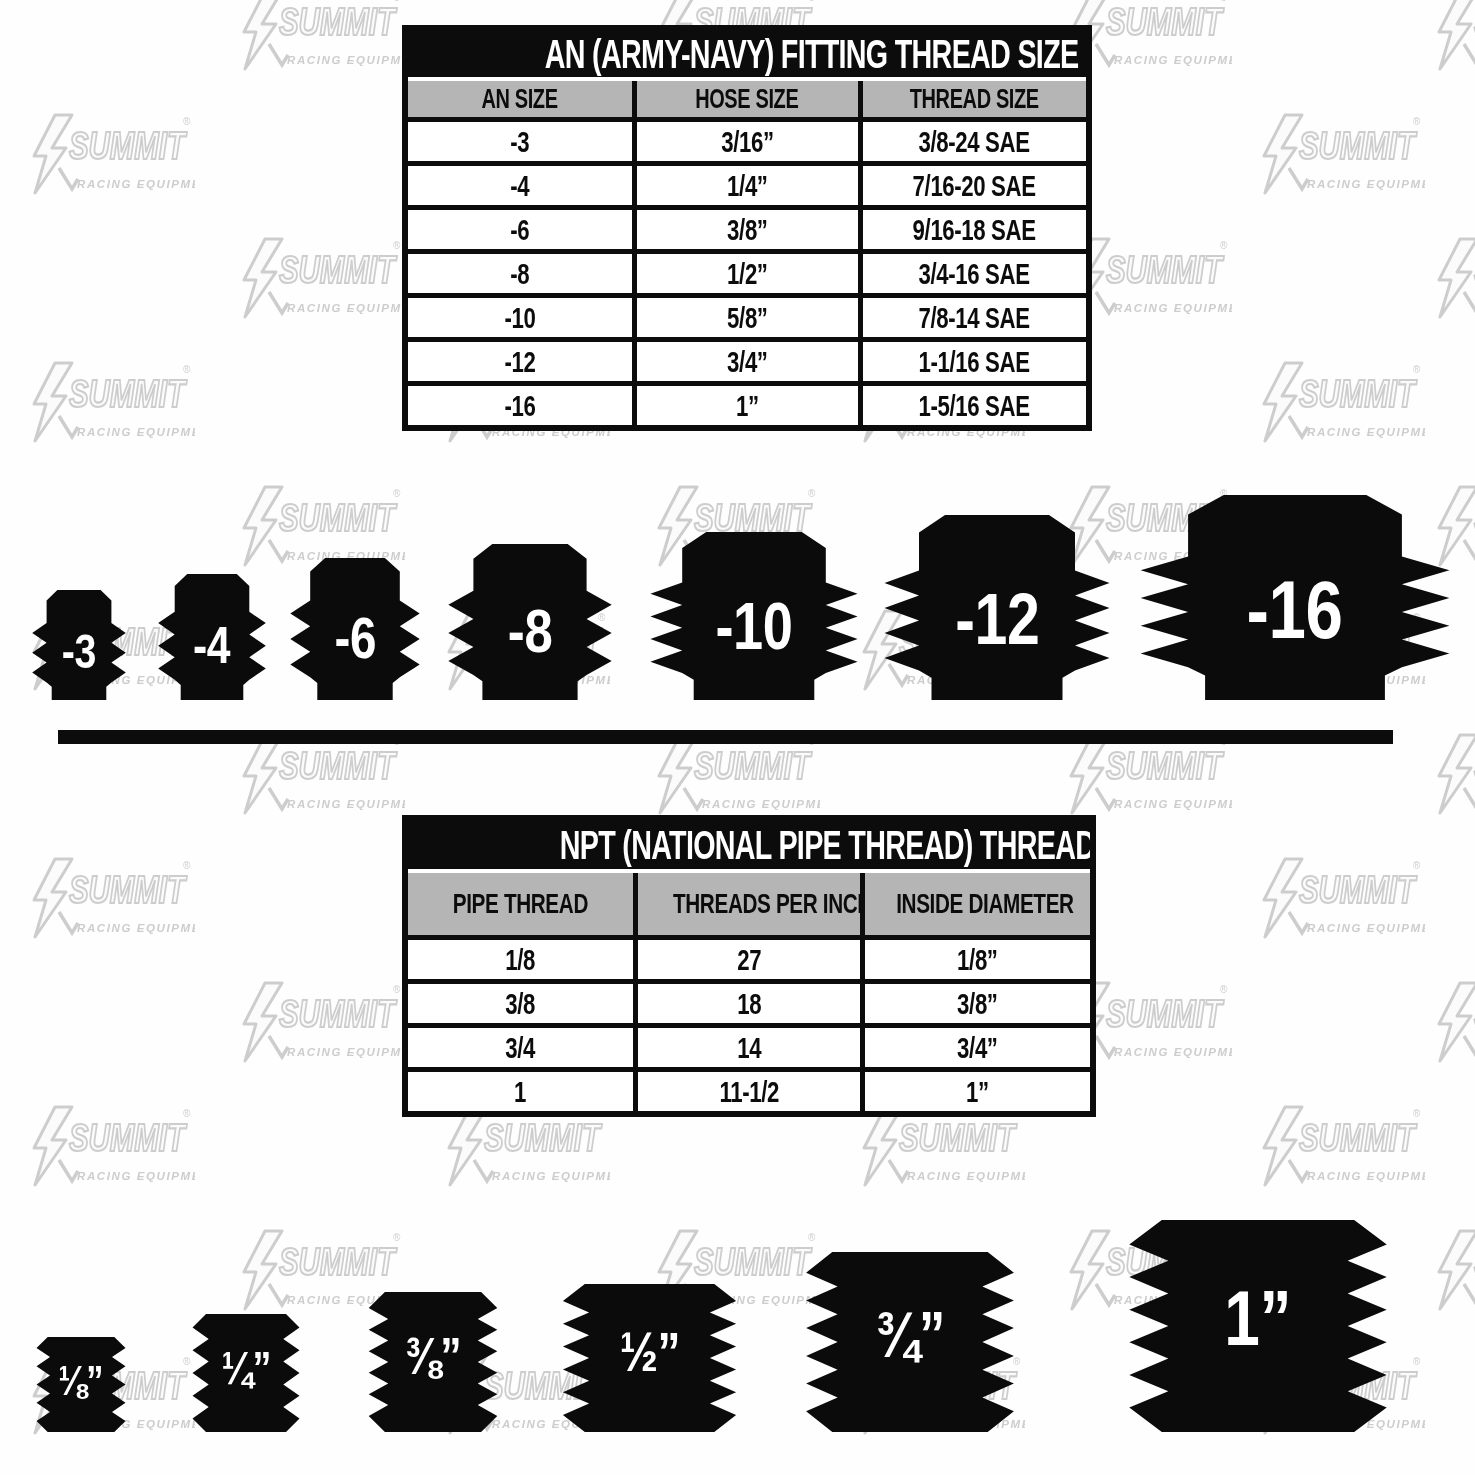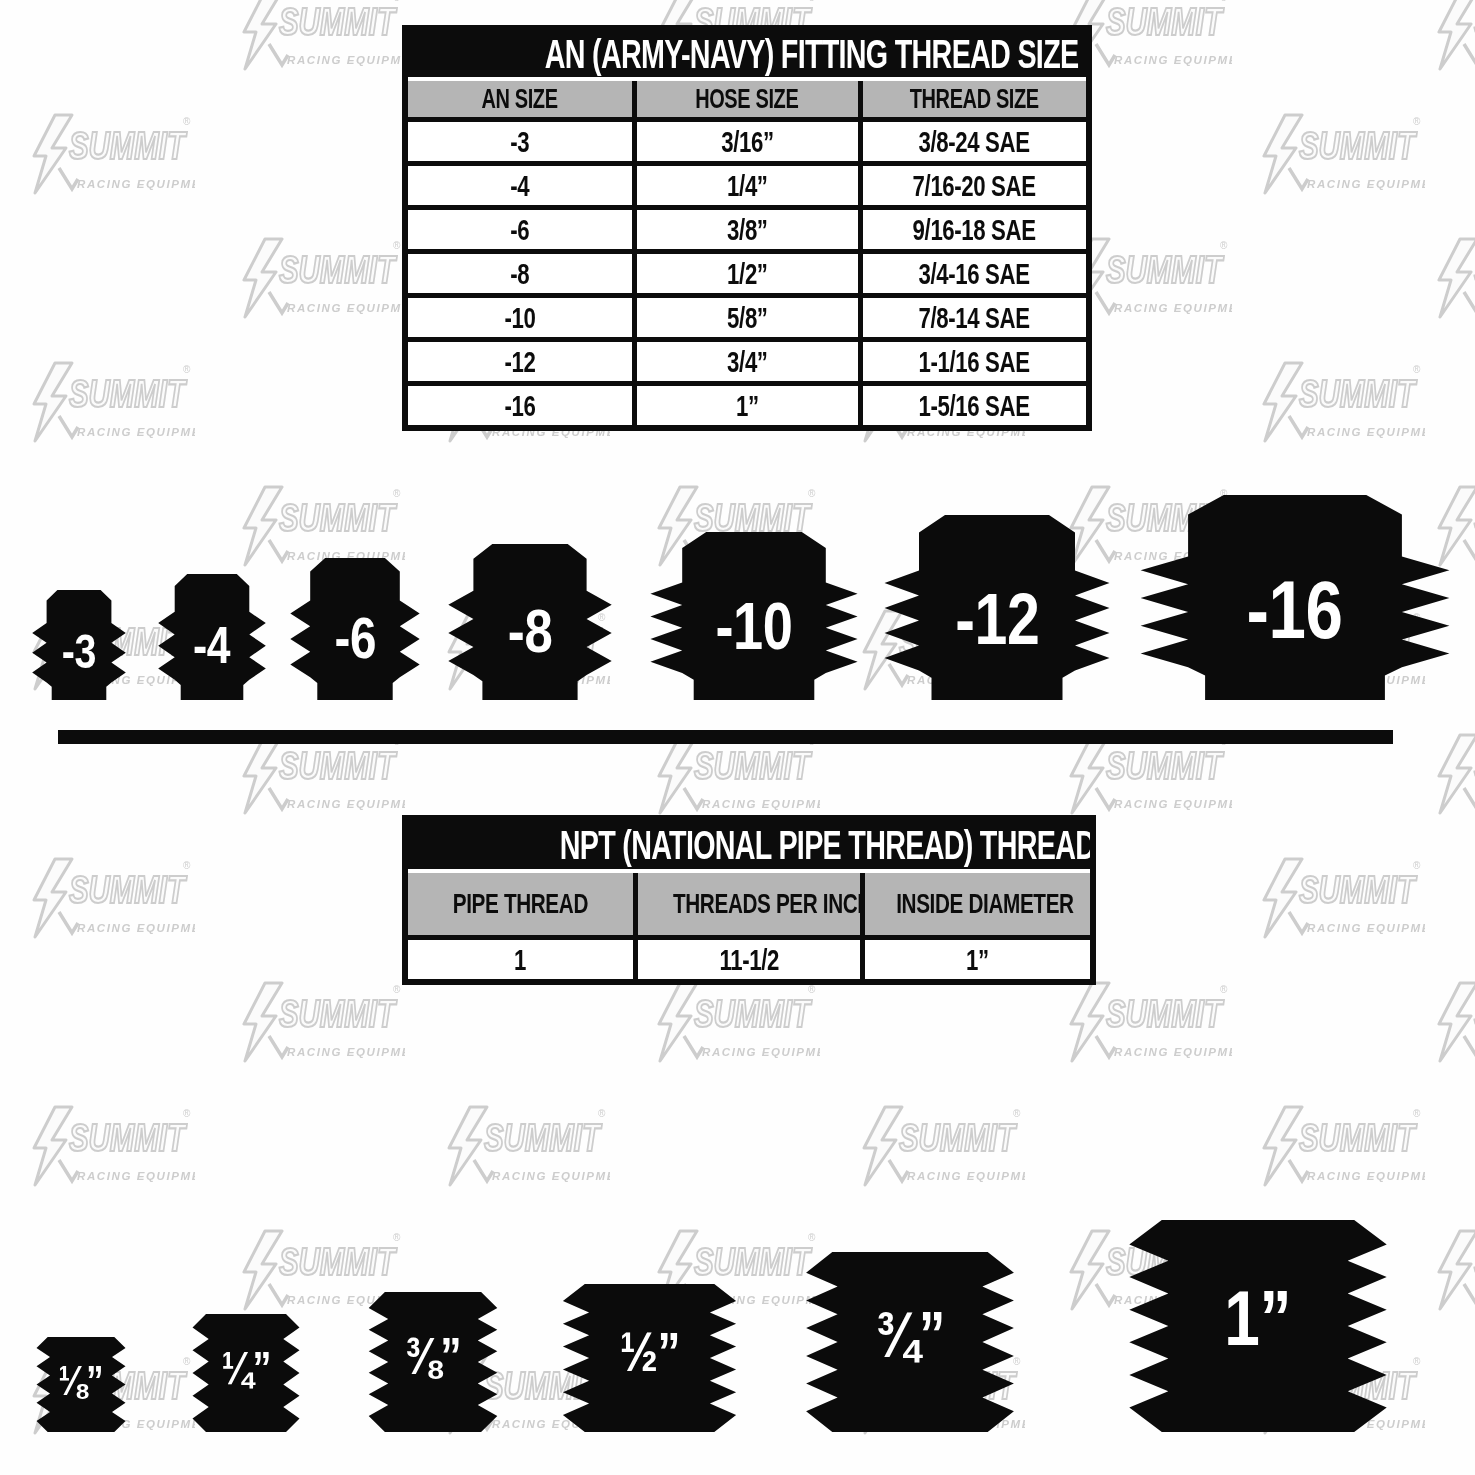--- a/index.html
+++ b/index.html
@@ -499,20 +499,35 @@
   <table>
     <thead>
         <tr>
           <th><span class="cond">PIPE THREAD</span></th>
           <th><span class="cond">THREADS PER INCH</span></th>
           <th><span class="cond">INSIDE DIAMETER</span></th>
         </tr>
       </thead>
     <tbody>
         <tr>
+          <td><span class="cond">1/8</span></td>
+          <td><span class="cond">27</span></td>
+          <td><span class="cond">1/8”</span></td>
+        </tr>
+        <tr>
+          <td><span class="cond">3/8</span></td>
+          <td><span class="cond">18</span></td>
+          <td><span class="cond">3/8”</span></td>
+        </tr>
+        <tr>
+          <td><span class="cond">3/4</span></td>
+          <td><span class="cond">14</span></td>
+          <td><span class="cond">3/4”</span></td>
+        </tr>
+        <tr>
           <td><span class="cond">1</span></td>
           <td><span class="cond">11-1/2</span></td>
           <td><span class="cond">1”</span></td>
         </tr>
       </tbody>
   </table>
 </div>
 
 <div id="npt-fittings">
     <div class="fitting" style="left: 36px; top: 1337px; width: 90px; height: 95px;">

